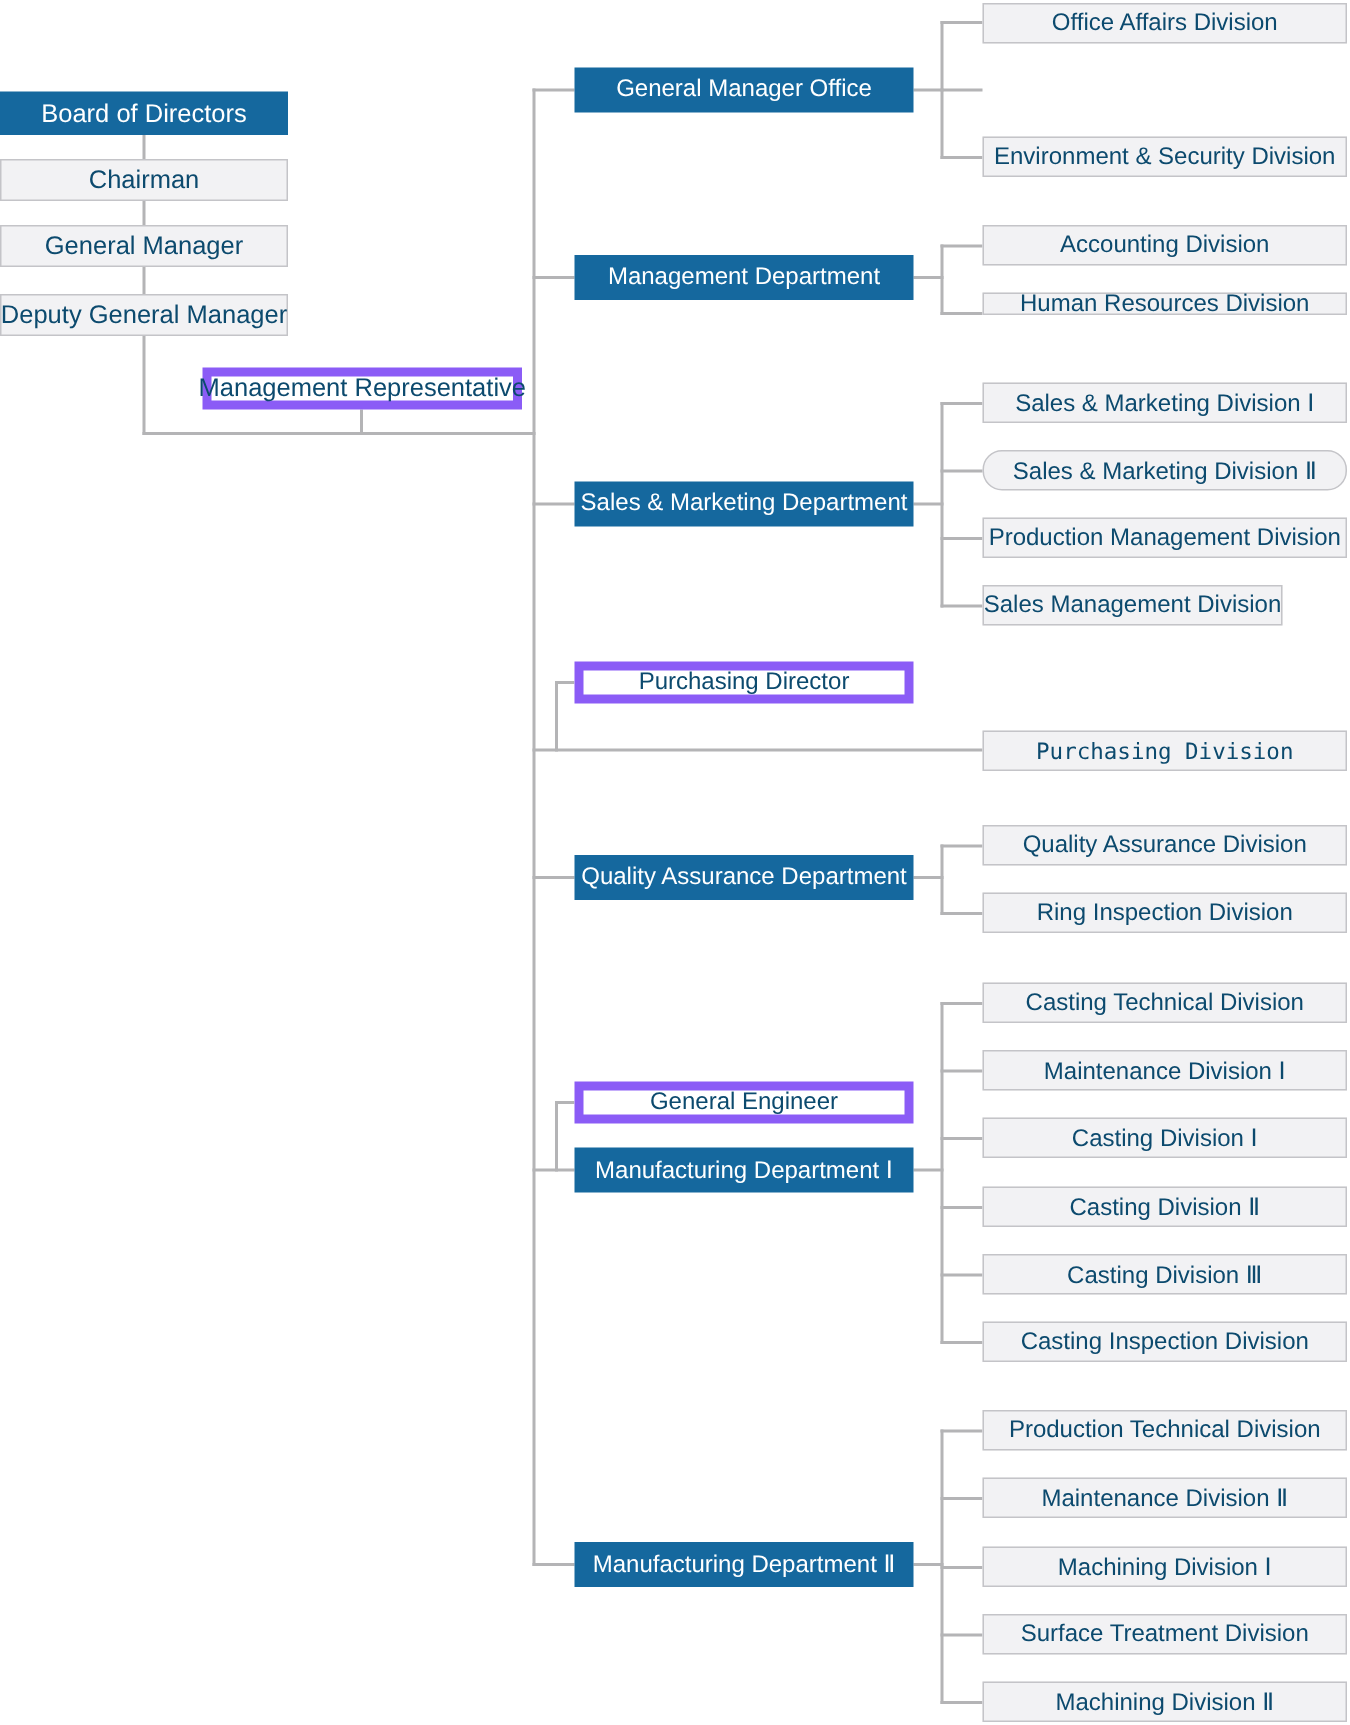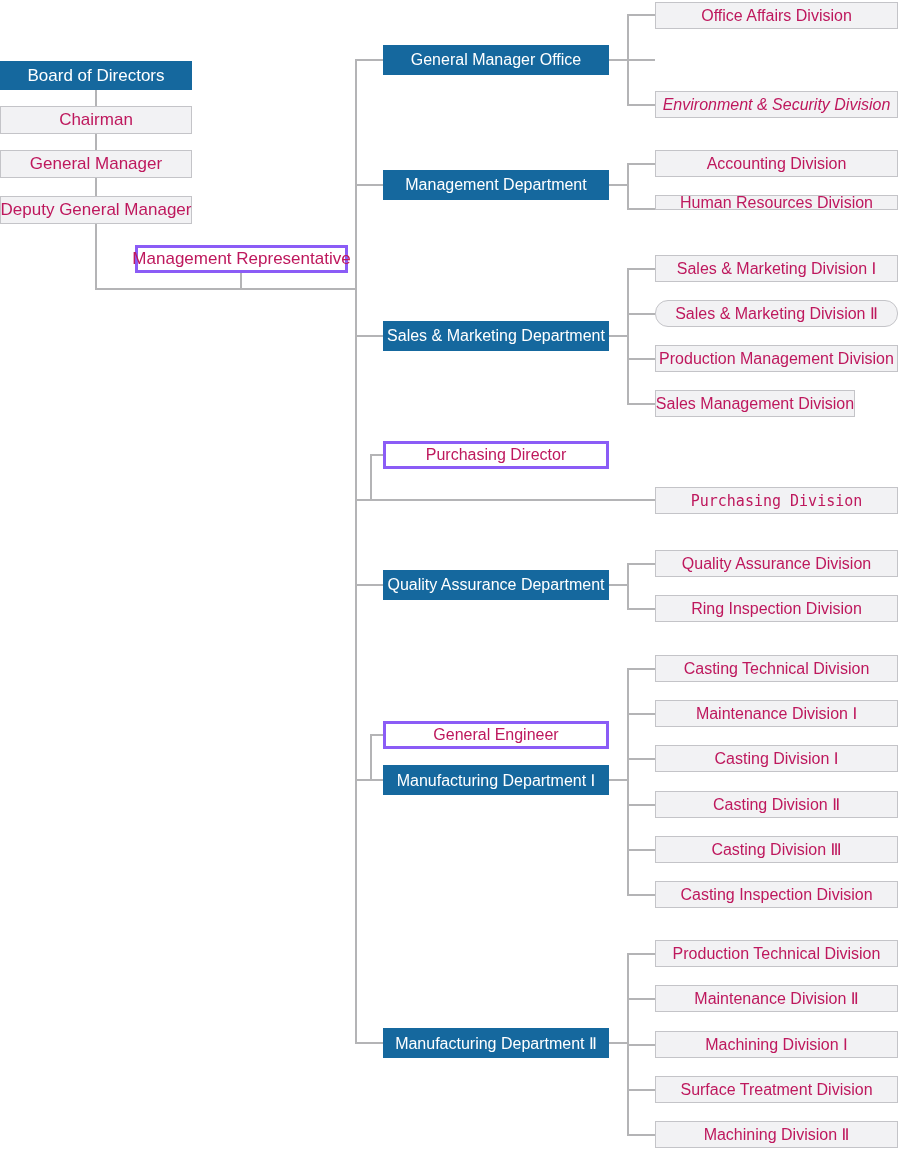--- a/index.html
+++ b/index.html
@@ -1,23 +1,23 @@
 <!DOCTYPE html>
 <html><head>
 <meta charset="utf-8">
 <style>
   html,body{margin:0;padding:0;background:#fff;}
   .wrap{position:relative;width:900px;height:1150px;background:#fff;overflow:hidden;
         font-family:"Liberation Sans",sans-serif;}
   .node{position:absolute;display:flex;align-items:center;justify-content:center;
-        box-sizing:border-box;z-index:2;font-size:16px;color:#be185d;
+        box-sizing:border-box;z-index:2;font-size:16px;color:#0c4a6e;
         text-align:center;white-space:nowrap;}
   .dept{background:#15689E;color:#fff;}
   .div-box{background:#F2F2F4;border:1px solid #C4C4C8;}
-  .staff{background:#FFFFFF;border:3px solid #8b5cf6;}
+  .staff{background:#FFFFFF;border:6px solid #8b5cf6;}
   .exec{font-size:17px;}
   .alt-font{font-family:"DejaVu Sans Mono",monospace;font-size:15px;}
   .line{position:absolute;background:#B4B4B6;z-index:1;}
 </style>
 </head>
 <body>
 
 <div class="wrap">
 
   <div class="line" style="left:95px;top:90px;width:2px;height:200px;"></div>
@@ -93,21 +93,21 @@
   <div class="node dept" style="left:383px;top:45px;width:226px;height:30px;">General Manager Office</div>
   <div class="node dept" style="left:383px;top:170px;width:226px;height:30px;">Management Department</div>
   <div class="node dept" style="left:383px;top:321px;width:226px;height:30px;">Sales &amp; Marketing Department</div>
   <div class="node staff" style="left:383px;top:441px;width:226px;height:28px;">Purchasing Director</div>
   <div class="node dept" style="left:383px;top:570px;width:226px;height:30px;">Quality Assurance Department</div>
   <div class="node staff" style="left:383px;top:721px;width:226px;height:28px;">General Engineer</div>
   <div class="node dept" style="left:383px;top:765px;width:226px;height:30px;">Manufacturing Department Ⅰ</div>
   <div class="node dept" style="left:383px;top:1028px;width:226px;height:30px;">Manufacturing Department Ⅱ</div>
 
   <div class="node div-box" style="left:655px;top:2px;width:243px;height:27px;">Office Affairs Division</div>
-  <div class="node div-box" style="left:655px;top:91px;width:243px;height:27px;font-style:italic;">Environment &amp; Security Division</div>
+  <div class="node div-box" style="left:655px;top:91px;width:243px;height:27px;">Environment &amp; Security Division</div>
 
   <div class="node div-box" style="left:655px;top:150px;width:243px;height:27px;">Accounting Division</div>
   <div class="node div-box" style="left:655px;top:195px;width:243px;height:15px;">Human Resources Division</div>
 
   <div class="node div-box" style="left:655px;top:255px;width:243px;height:27px;">Sales &amp; Marketing Division Ⅰ</div>
   <div class="node div-box" style="left:655px;top:300px;width:243px;height:27px;border-radius:13px;">Sales &amp; Marketing Division Ⅱ</div>
   <div class="node div-box" style="left:655px;top:345px;width:243px;height:27px;">Production Management Division</div>
   <div class="node div-box" style="left:655px;top:390px;width:200px;height:27px;">Sales Management Division</div>
 
   <div class="node div-box alt-font" style="left:655px;top:487px;width:243px;height:27px;">Purchasing Division</div>

